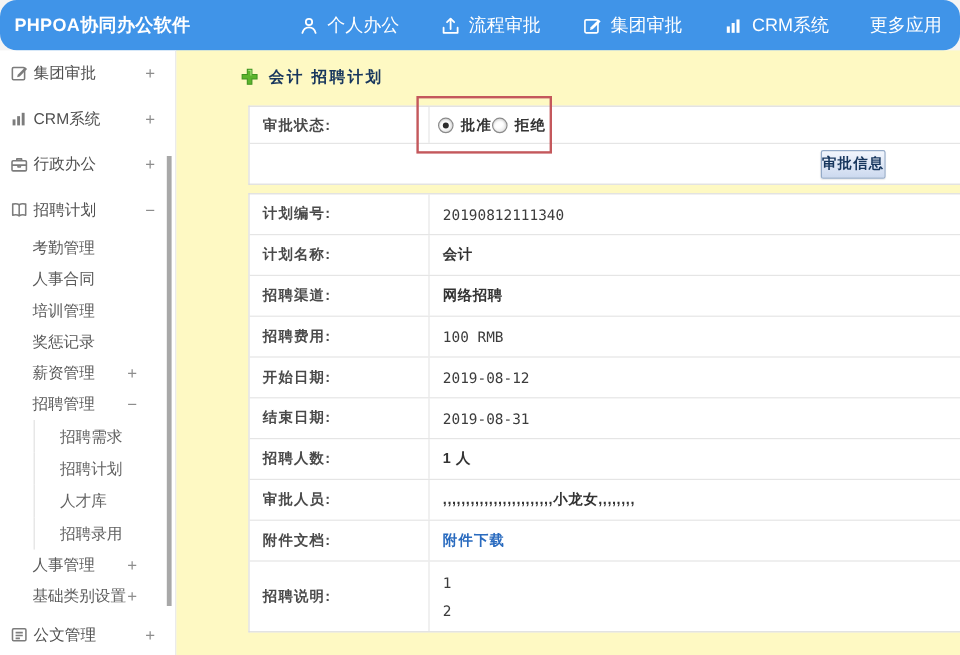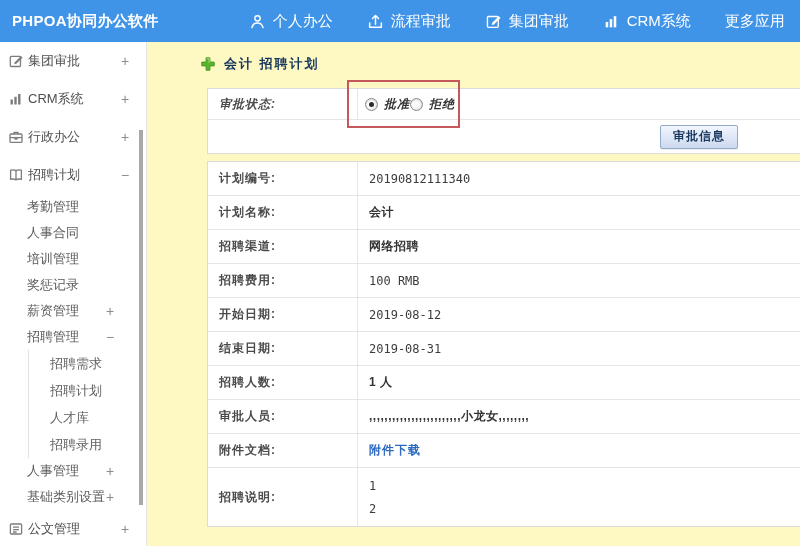--- a/index.html
+++ b/index.html
@@ -5,21 +5,21 @@
   :root{
     --c-topbar:#4094e8; --c-red:#c4585c; --c-link:#2a6bbf; --c-title:#17365d;
   }
   *{box-sizing:border-box;margin:0;padding:0;}
   html,body{width:800px;height:546px;overflow:hidden;}
   body{font-family:"Liberation Sans","DejaVu Sans",sans-serif;background:#fff;}
   .app{position:relative;width:800px;height:546px;overflow:hidden;background:#f4f4f4;}
 
   
   .topbar{position:absolute;left:0;top:0;width:800px;height:42px;background:var(--c-topbar,#4094e8);
-    display:flex;align-items:center;color:#fff;}
+    display:flex;align-items:center;color:#fff;border-radius:14px;}
   .brand{margin-left:12px;font-size:15px;font-weight:600;letter-spacing:.3px;white-space:nowrap;}
   .hamburger{margin-left:62px;width:22px;height:22px;display:flex;align-items:center;justify-content:center;cursor:pointer;}
   .topnav{display:flex;align-items:center;margin-left:22px;}
   .nav-item{display:flex;align-items:center;gap:7px;margin-right:22px;padding:0 6px;height:42px;font-size:15px;cursor:pointer;white-space:nowrap;}
   .nav-item .icon{width:17px;height:17px;display:inline-flex;}
   .nav-item .caret{width:12px;height:12px;display:inline-flex;margin-left:6px;}
   .topbar svg{width:100%;height:100%;}
 
   
   .sidebar{position:absolute;left:0;top:42px;width:147px;height:504px;background:#fff;border-right:1px solid #e6e6e6;overflow:hidden;}
@@ -41,41 +41,41 @@
   .page-title-row{display:flex;align-items:center;gap:8px;padding:13px 0 0 53px;}
   .plus{width:16px;height:16px;display:inline-flex;}
   .plus svg{width:100%;height:100%;}
   .page-title{font-size:13px;font-weight:700;color:var(--c-title,#17365d);letter-spacing:2px;}
 
   .ftable{position:absolute;left:60px;right:0;background:#fff;border:1px solid #dcdcdc;border-right:none;}
   .table1{top:46px;}
   .table2{top:119px;}
   .frow{display:flex;border-bottom:1px solid #e5e5e5;height:34px;}
   .frow:last-child{border-bottom:none;}
-  .table1 .frow.status-row{height:31px;font-style:italic;}
+  .table1 .frow.status-row{height:31px;}
   .table1 .frow.button-row{height:33px;border-bottom:none;justify-content:flex-end;align-items:center;padding-right:62px;}
   .cell-label{width:150px;min-width:150px;border-right:1px solid #e7e7e7;display:flex;align-items:center;
     padding-left:11px;font-size:12px;font-weight:700;color:#4a4a4a;letter-spacing:1px;}
   .cell-value{flex:1;display:flex;align-items:center;padding-left:11px;font-size:12px;color:#3c3c3c;
     font-family:"DejaVu Sans Mono","Liberation Mono",monospace;}
   .cell-value.strong{font-family:"Liberation Sans","DejaVu Sans",sans-serif;font-weight:600;letter-spacing:.5px;color:#333;}
   .frow.tall{height:58px;}
   .frow.tall .cell-value{flex-direction:column;align-items:flex-start;justify-content:center;gap:1px;line-height:22px;}
   a.attach-link{color:var(--c-link,#2a6bbf);font-weight:700;text-decoration:none;cursor:pointer;
     font-family:"Liberation Sans","DejaVu Sans",sans-serif;letter-spacing:1px;}
 
   
   .radios{padding-left:7px;}
   .radio{display:flex;align-items:center;gap:6px;cursor:pointer;}
   .rdot{position:relative;width:13px;height:13px;border-radius:50%;border:1px solid #8a8a8a;
     background:radial-gradient(circle at 35% 30%,#ffffff 40%,#d9d9d9 100%);box-shadow:inset 0 1px 2px rgba(0,0,0,.18);}
   .rdot.sel::after{content:"";position:absolute;left:3px;top:3px;width:5px;height:5px;border-radius:50%;background:#2b2b2b;}
   .rlbl{font-size:12px;font-weight:700;color:#333;letter-spacing:1px;}
 
-  .btn-approve{height:24px;padding:0 12px;font-size:12px;font-weight:700;color:var(--c-title,#17365d);
+  .btn-approve{height:24px;padding:0 0;font-size:12px;font-weight:700;color:var(--c-title,#17365d);
     background:linear-gradient(#f2f6fd,#ccd9ef);border:1px solid #94aac8;border-radius:2px;cursor:pointer;
     letter-spacing:1px;font-family:inherit;box-shadow:0 1px 1px rgba(0,0,0,.08);margin-left:31px;}
 
   .annotation{position:absolute;left:200px;top:38px;width:113px;height:48px;border:2px solid var(--c-red,#c4585c);
     z-index:5;pointer-events:none;}
 </style>
 </head>
 <body>
 
 <div class="app">

